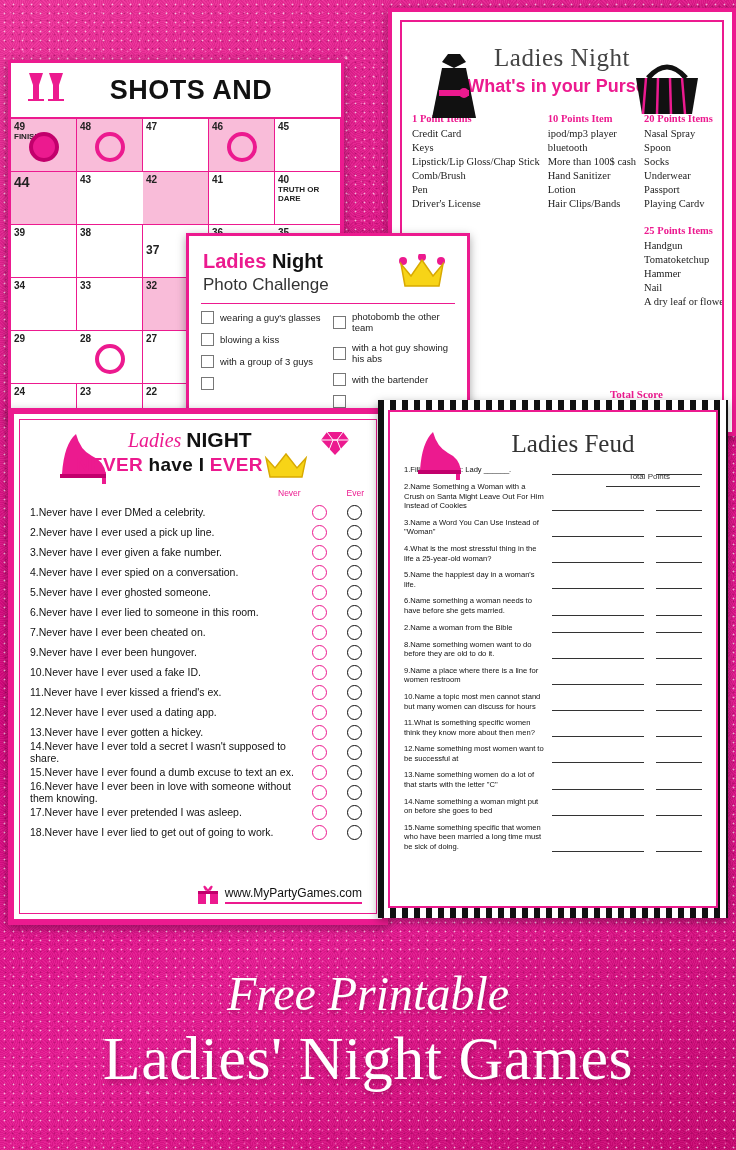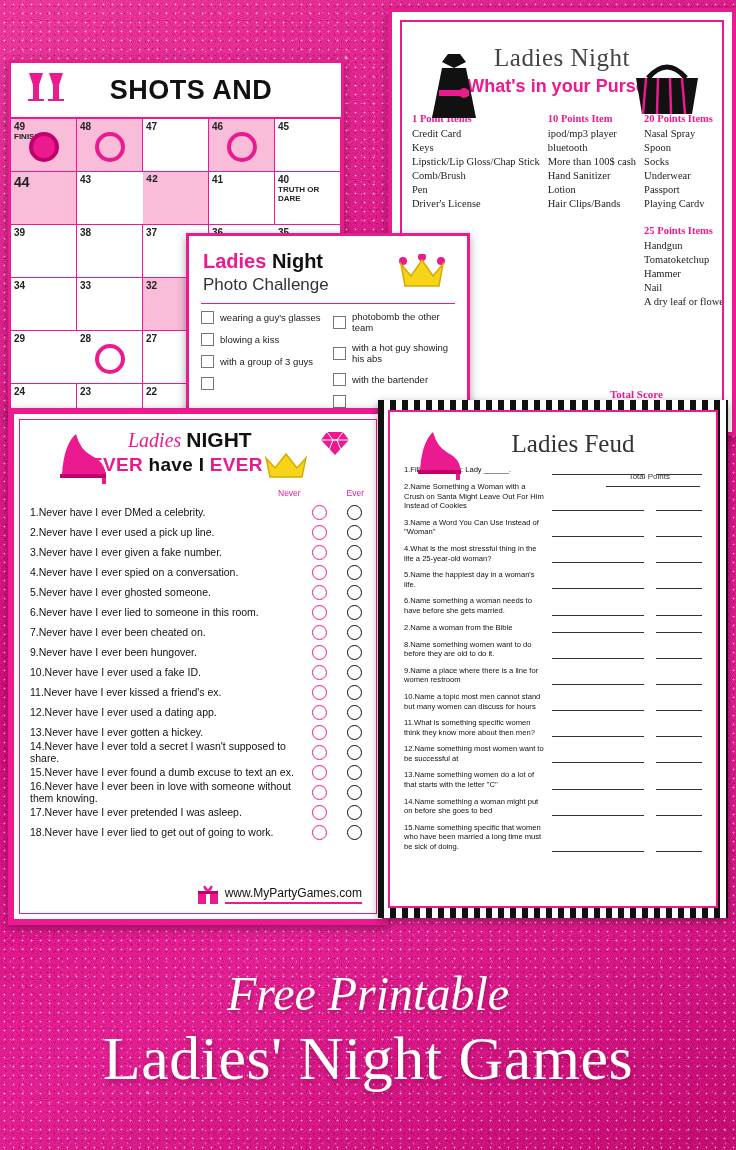--- a/index.html
+++ b/index.html
@@ -232,37 +232,37 @@
       <div class="cell w">
         <div style="font-size: 10px;">45</div>
       </div>
       <div class="cell p">
         <div style="font-size: 14px;">44</div>
       </div>
       <div class="cell w">
         <div style="font-size: 10px;">43</div>
       </div>
       <div class="cell p">
-        <div style="font-size: 10px; font-family: Liberation Mono, monospace;">42</div>
+        <div style="font-size: 10px;">42</div>
       </div>
       <div class="cell w">
         <div style="font-size: 10px;">41</div>
       </div>
       <div class="cell w">
         <div style="font-size: 10px;">40</div>
         <div class="txt">TRUTH OR DARE</div>
       </div>
       <div class="cell w">
         <div style="font-size: 10px;">39</div>
       </div>
       <div class="cell w">
         <div style="font-size: 10px;">38</div>
       </div>
       <div class="cell w">
-        <div style="font-size: 10px;">37</div>
+        <div style="font-size: 12px; margin-top: 16px;">37</div>
       </div>
       <div class="cell w">
         <div style="font-size: 10px;">36</div>
       </div>
       <div class="cell w">
         <div style="font-size: 10px;">35</div>
         <span class="ring"></span>
       </div>
       <div class="cell w">
         <div style="font-size: 10px;">34</div>

